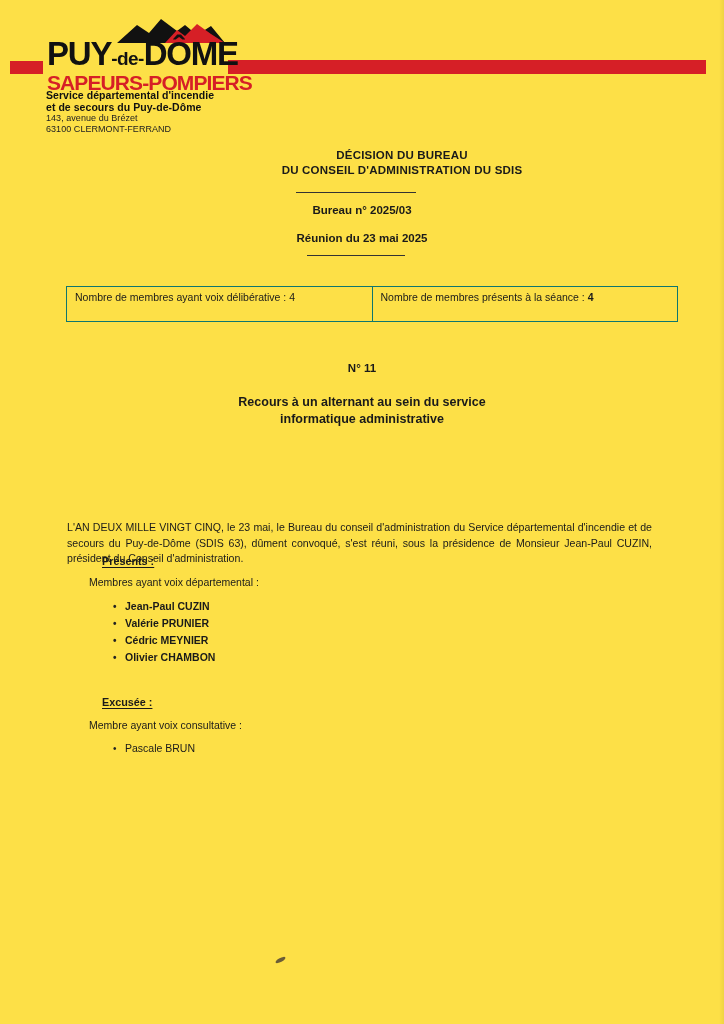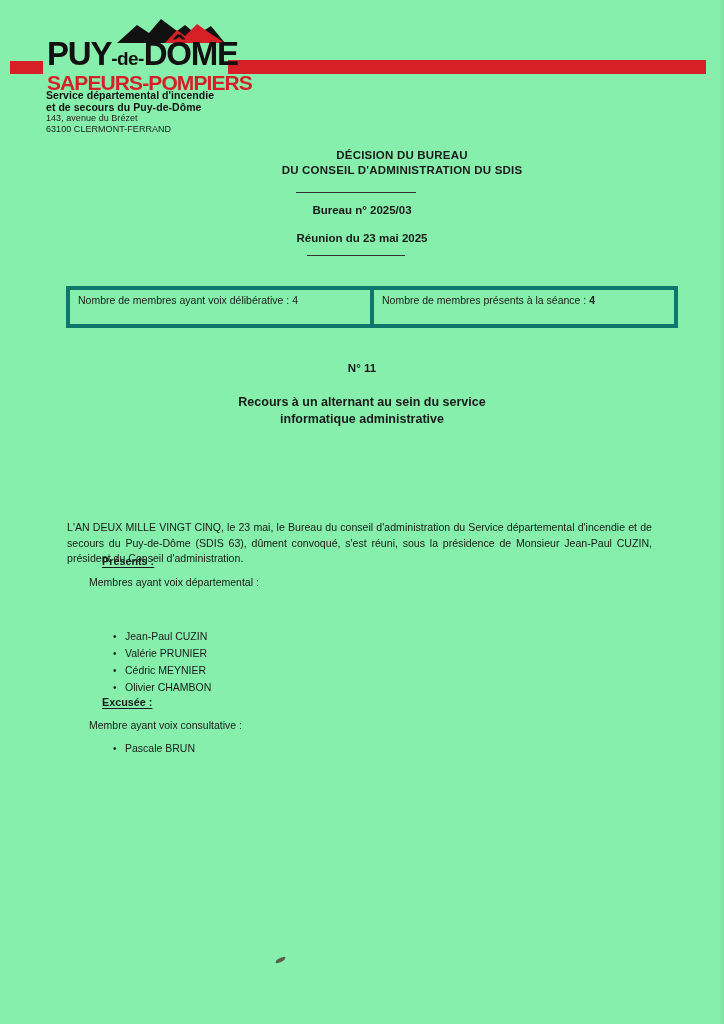--- a/index.html
+++ b/index.html
@@ -9,21 +9,21 @@
     background: #ffffff;
   }
   body {
     font-family: "Liberation Sans", sans-serif;
     color: #1a1a1a;
   }
   .page {
     position: relative;
     width: 724px;
     height: 1024px;
-    background: #86efac;
+    background: #fde047;
     overflow: hidden;
     box-sizing: border-box;
   }
 
   
   .header {
     position: absolute;
     left: 0;
     top: 0;
     width: 724px;
@@ -143,21 +143,21 @@
   
   .info-table {
     position: absolute;
     left: 66px;
     top: 286px;
     width: 612px;
     border-collapse: collapse;
     font-size: 10.5px;
   }
   .info-table td {
-    border: 4px solid #0f766e;
+    border: 1px solid #0f766e;
     padding: 4px 8px 17px 8px;
     line-height: 13px;
     height: 11px;
   }
   .info-table td.c-left  { width: 50%; text-align: left; }
   .info-table td.c-right { width: 50%; text-align: left; }
   .info-table td.c-full  { text-align: center; }
   .info-table b { font-weight: bold; }
 
   
@@ -212,21 +212,21 @@
 
   .name-list {
     position: absolute;
     left: 113px;
     margin: 0;
     padding: 0;
     list-style: none;
     font-size: 10.5px;
     line-height: 17px;
   }
-  .name-list.l-presents { top: 628px; }
+  .name-list.l-presents { top: 598px; font-weight: bold; }
   .name-list.l-excusee  { top: 740px; }
   .name-list li {
     position: relative;
     padding-left: 12px;
     white-space: nowrap;
   }
   .name-list li::before {
     content: "\2022";
     position: absolute;
     left: 0;

